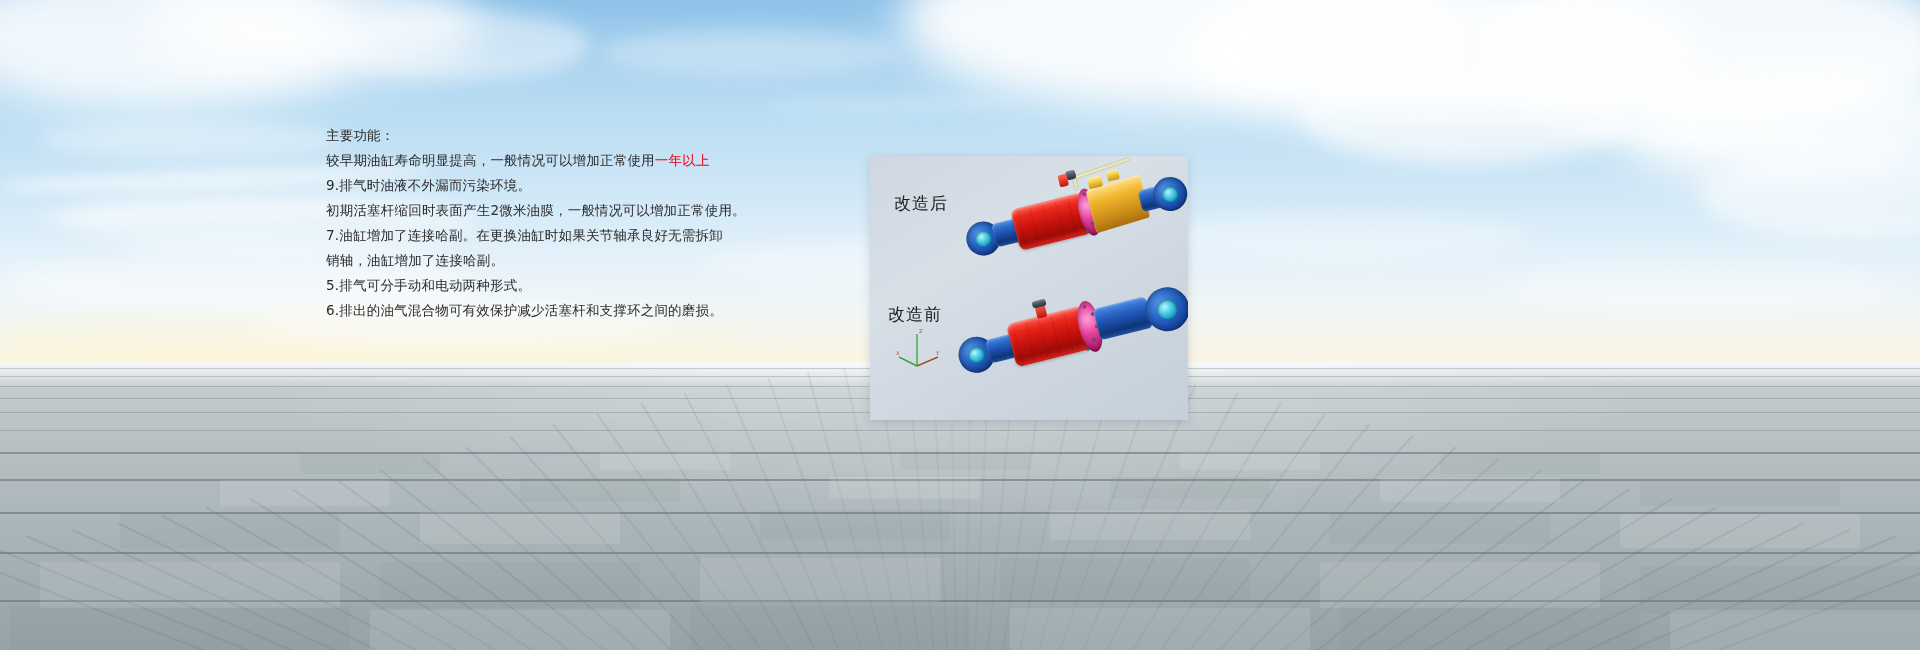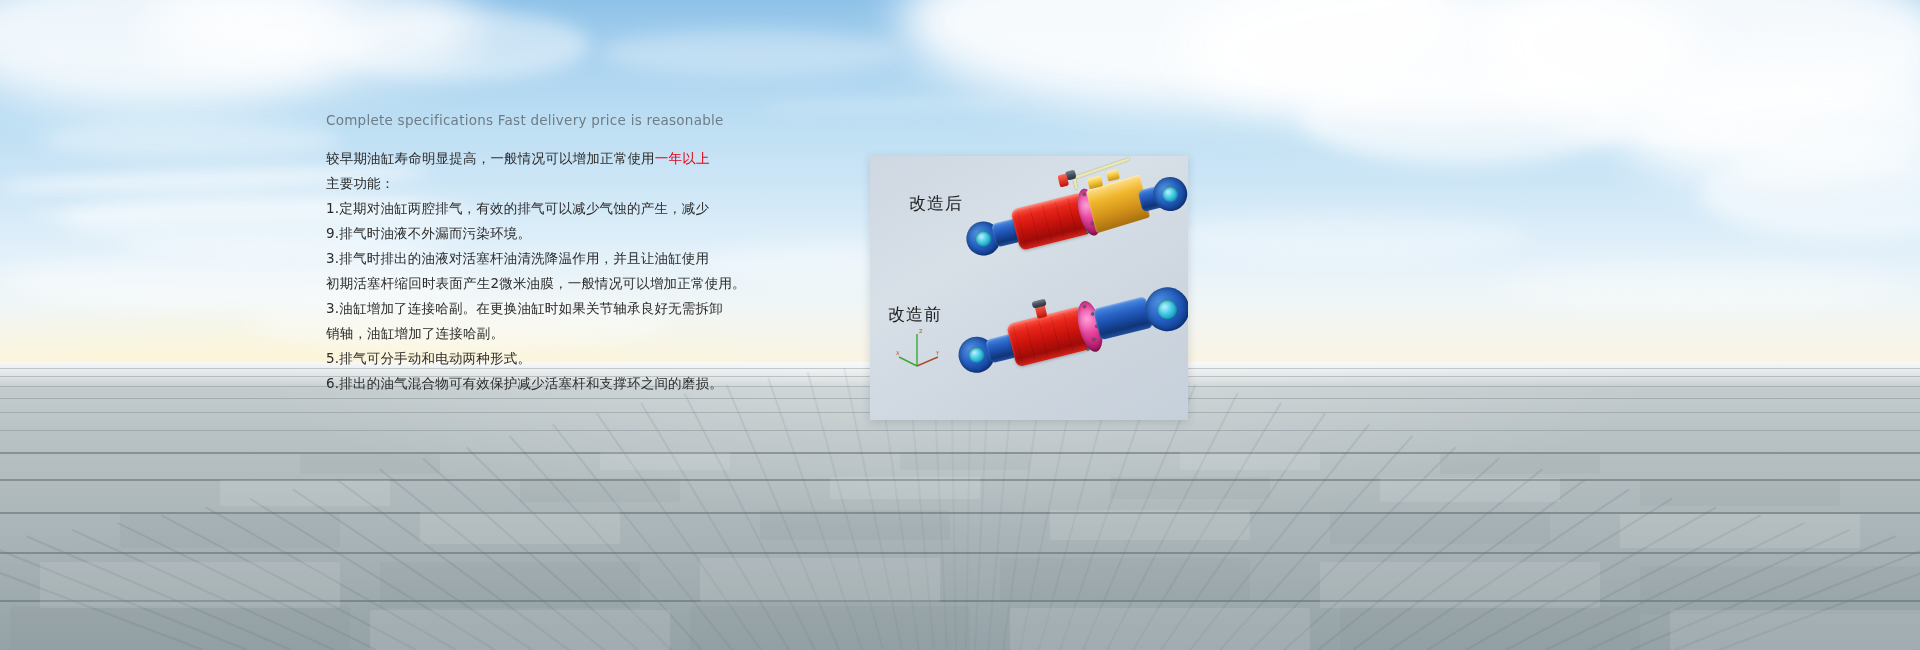--- a/index.html
+++ b/index.html
@@ -135,21 +135,21 @@
     position: absolute; left: 870px; top: 156px; width: 318px; height: 264px;
     background: linear-gradient(150deg, #cfd8e2 0%, #d7dfe7 35%, #cdd6df 70%, #c6d0da 100%);
     box-shadow: 0 2px 9px rgba(40,60,80,0.18);
     overflow: hidden;
   }
   .panel-label {
     position: absolute; font-size: 17px; color: #1c1c1c;
     font-family: "DejaVu Serif", "Liberation Serif", serif;
     letter-spacing: 1px; white-space: nowrap;
   }
-  .label-after  { left: 39px; top: 36px; }
+  .label-after  { left: 24px; top: 36px; }
   .label-before { left: 18px; top: 147px; }
 
   
   .axis-gizmo { position: absolute; left: 26px; top: 170px; width: 46px; height: 44px; }
 
   
   .assembly { position: absolute; }
   .asm-top    { left: 96px; top: 14px;  width: 226px; height: 110px; transform: rotate(-14deg); }
   .asm-bottom { left: 88px; top: 128px; width: 238px; height: 112px; transform: rotate(-14deg); }
 
@@ -333,30 +333,27 @@
         <div class="tile-dark" style="left: 690px; top: 244px; width: 280px; height: 44px; opacity: 0.5;"></div>
         <div class="tile-shade" style="left: 1010px; top: 246px; width: 300px; height: 42px; opacity: 0.5;"></div>
         <div class="tile-dark" style="left: 1340px; top: 244px; width: 300px; height: 44px; opacity: 0.5;"></div>
         <div class="tile-shade" style="left: 1670px; top: 248px; width: 250px; height: 40px; opacity: 0.5;"></div>
       </div>
   </div>
 
   <div class="text-block">
 
 
-    <div class="subtitle">Complete specifications Fast delivery price is reasonable</div>
 
     <div class="body-copy" id="body-copy">
+        <div class="body-line"><span>主要功能：</span></div>
         <div class="body-line"><span>较早期油缸寿命明显提高，一般情况可以增加正常使用</span><span class="accent">一年以上</span></div>
-        <div class="body-line"><span>主要功能：</span></div>
-        <div class="body-line"><span>1.定期对油缸两腔排气，有效的排气可以减少气蚀的产生，减少</span></div>
         <div class="body-line"><span>9.排气时油液不外漏而污染环境。</span></div>
-        <div class="body-line"><span>3.排气时排出的油液对活塞杆油清洗降温作用，并且让油缸使用</span></div>
         <div class="body-line"><span>初期活塞杆缩回时表面产生2微米油膜，一般情况可以增加正常使用。</span></div>
-        <div class="body-line"><span>3.油缸增加了连接哈副。在更换油缸时如果关节轴承良好无需拆卸</span></div>
+        <div class="body-line"><span>7.油缸增加了连接哈副。在更换油缸时如果关节轴承良好无需拆卸</span></div>
         <div class="body-line"><span>销轴，油缸增加了连接哈副。</span></div>
         <div class="body-line"><span>5.排气可分手动和电动两种形式。</span></div>
         <div class="body-line"><span>6.排出的油气混合物可有效保护减少活塞杆和支撑环之间的磨损。</span></div>
       </div>
   </div>
 
   <div class="product-panel">
 
     <div class="panel-label label-after">改造后</div>
     <div class="panel-label label-before">改造前</div>

